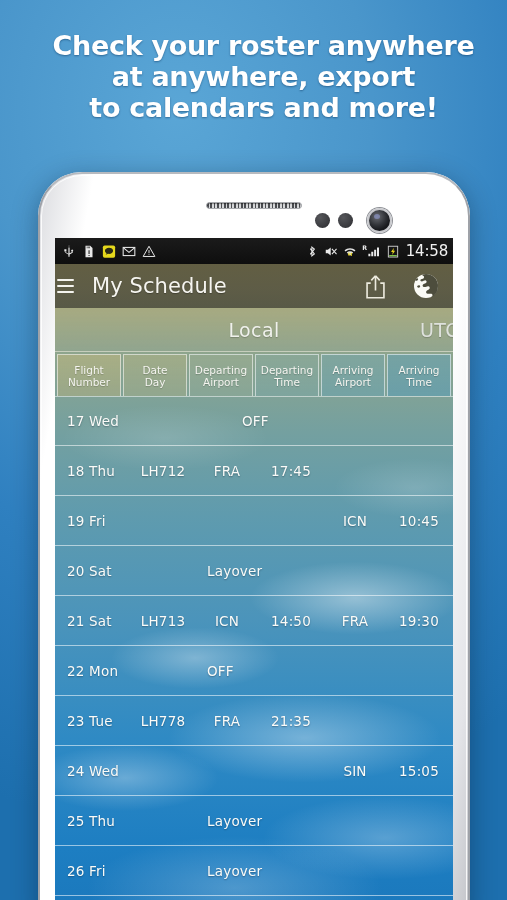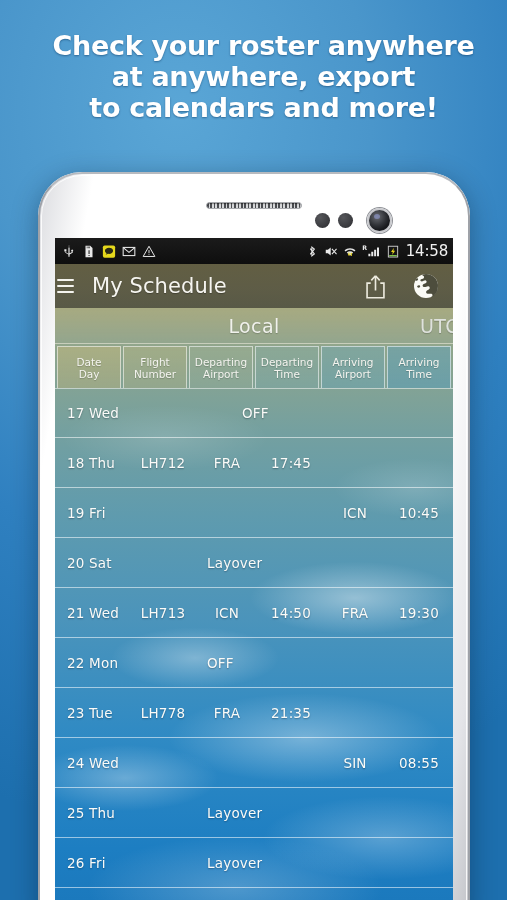--- a/index.html
+++ b/index.html
@@ -120,21 +120,21 @@
   .hamburger i{ display:block; height:2px; background:#f4f3ee; border-radius:1px; }
   .appbar-title{
     color:#f6f5f0; font-size:21px; font-weight:400;
     margin-left:18px; letter-spacing:.1px; white-space:nowrap;
     text-shadow:0 1px 1px rgba(0,0,0,.28);
   }
   .appbar-actions{ margin-left:auto; display:flex; align-items:center; gap:26px; }
 
   
   .tabs{
-    position:relative; z-index:3; height:36px;
+    position:relative; z-index:3; height:44px;
     display:flex; align-items:center;
     background:linear-gradient(180deg,rgba(178,170,118,.30) 0%,rgba(150,166,150,.28) 100%);
     border-bottom:1px solid rgba(255,255,255,.45);
   }
   .tab{
     color:#f0f1ec; font-size:19px; font-weight:400;
     letter-spacing:.4px; white-space:nowrap;
     text-shadow:0 1px 1px rgba(0,0,0,.2);
   }
   .tab.local{ position:absolute; left:50%; transform:translateX(-50%); }
@@ -266,26 +266,26 @@
       </div>
     </div>
 
     <div class="tabs">
       <div class="tab local">Local</div>
       <div class="tab utc">UTC</div>
     </div>
 
     <div class="thead" id="thead">
         <div class="th">
+          <span>Flight</span>
+          <span>Number</span>
+        </div>
+        <div class="th">
           <span>Date</span>
           <span>Day</span>
-        </div>
-        <div class="th">
-          <span>Flight</span>
-          <span>Number</span>
         </div>
         <div class="th">
           <span>Departing</span>
           <span>Airport</span>
         </div>
         <div class="th">
           <span>Departing</span>
           <span>Time</span>
         </div>
         <div class="th">
@@ -325,21 +325,21 @@
         </div>
         <div class="row">
           <div class="cell date">20 Sat</div>
           <div class="cell"></div>
           <div class="cell span-note">Layover</div>
           <div class="cell"></div>
           <div class="cell"></div>
           <div class="cell"></div>
         </div>
         <div class="row">
-          <div class="cell date">21 Wed</div>
+          <div class="cell date">21 Sat</div>
           <div class="cell">LH713</div>
           <div class="cell">ICN</div>
           <div class="cell">14:50</div>
           <div class="cell">FRA</div>
           <div class="cell">19:30</div>
         </div>
         <div class="row">
           <div class="cell date">22 Mon</div>
           <div class="cell"></div>
           <div class="cell span-note">OFF</div>
@@ -354,21 +354,21 @@
           <div class="cell">21:35</div>
           <div class="cell"></div>
           <div class="cell"></div>
         </div>
         <div class="row">
           <div class="cell date">24 Wed</div>
           <div class="cell"></div>
           <div class="cell"></div>
           <div class="cell"></div>
           <div class="cell">SIN</div>
-          <div class="cell">08:55</div>
+          <div class="cell">15:05</div>
         </div>
         <div class="row">
           <div class="cell date">25 Thu</div>
           <div class="cell"></div>
           <div class="cell span-note">Layover</div>
           <div class="cell"></div>
           <div class="cell"></div>
           <div class="cell"></div>
         </div>
         <div class="row">

